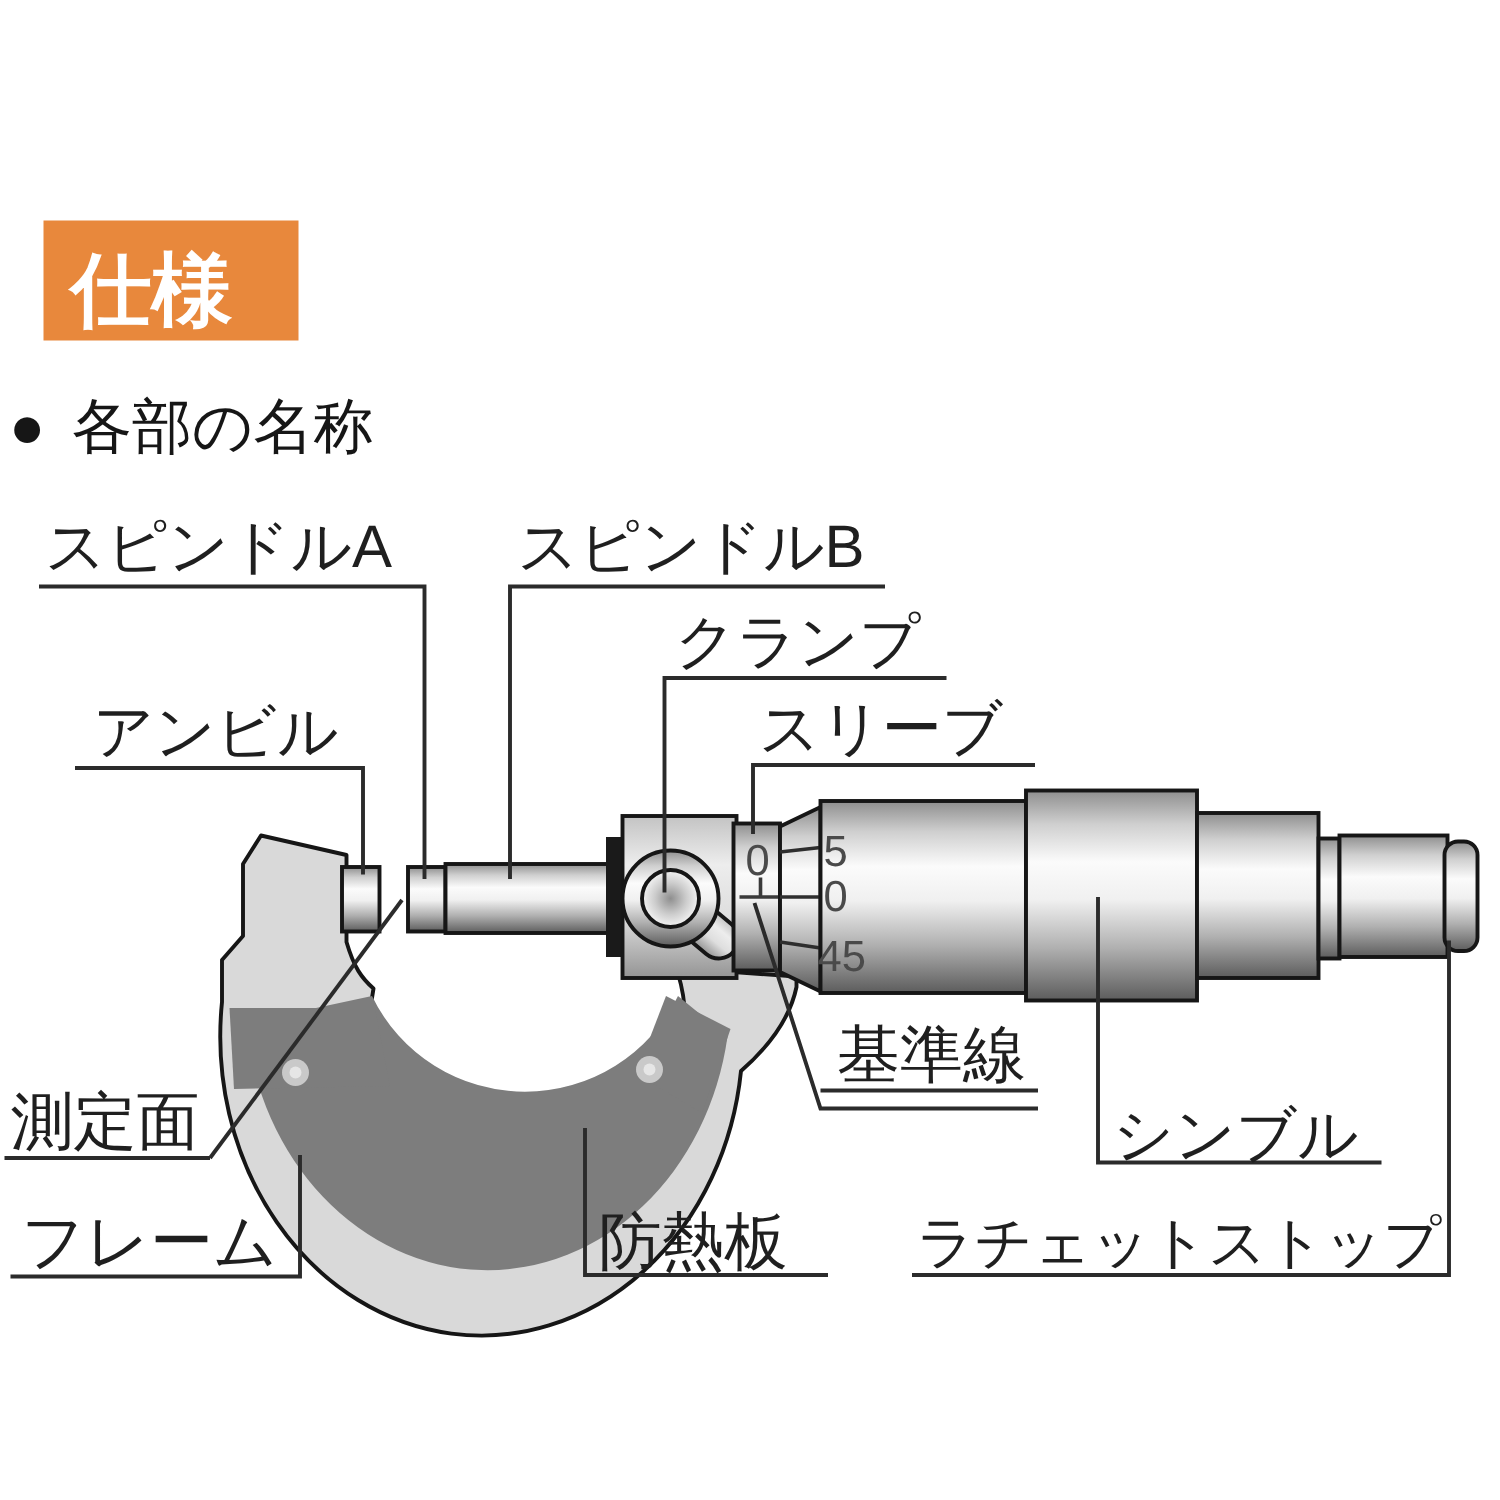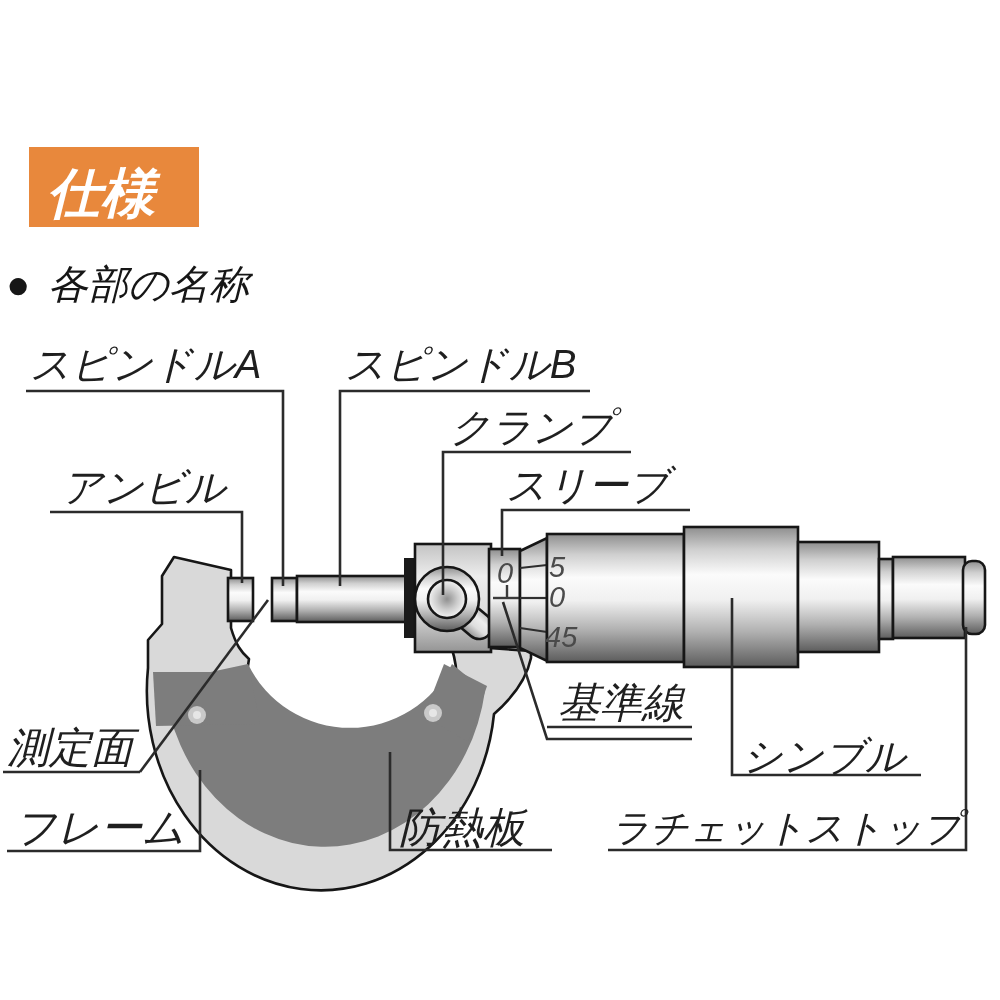--- a/index.html
+++ b/index.html
@@ -1,17 +1,17 @@
 <!DOCTYPE html>
 <html><head>
 <meta charset="utf-8">
 <style>
   html,body{margin:0;padding:0;background:#ffffff;}
   #stage{position:relative;width:1000px;height:1000px;background:#ffffff;overflow:hidden;
-         font-family:"Liberation Sans","DejaVu Sans",sans-serif;font-style:italic;}
+         font-family:"Liberation Sans","DejaVu Sans",sans-serif;}
   svg{position:absolute;left:0;top:0;}
   text{font-family:"Liberation Sans","DejaVu Sans",sans-serif;fill:#1f1f1f;}
   .label{font-size:40px;}
   .label-s{font-size:42px;}
   .badge-text{font-size:54px;font-weight:bold;fill:#ffffff;}
   .section-text{font-size:40px;fill:#161616;}
   .scale-num{font-size:29px;fill:#4a4a4a;}
   .leader{stroke:#2b2b2b;stroke-width:2.6;fill:none;}
   .outline{stroke:#161616;stroke-width:2.6;}
 </style>

